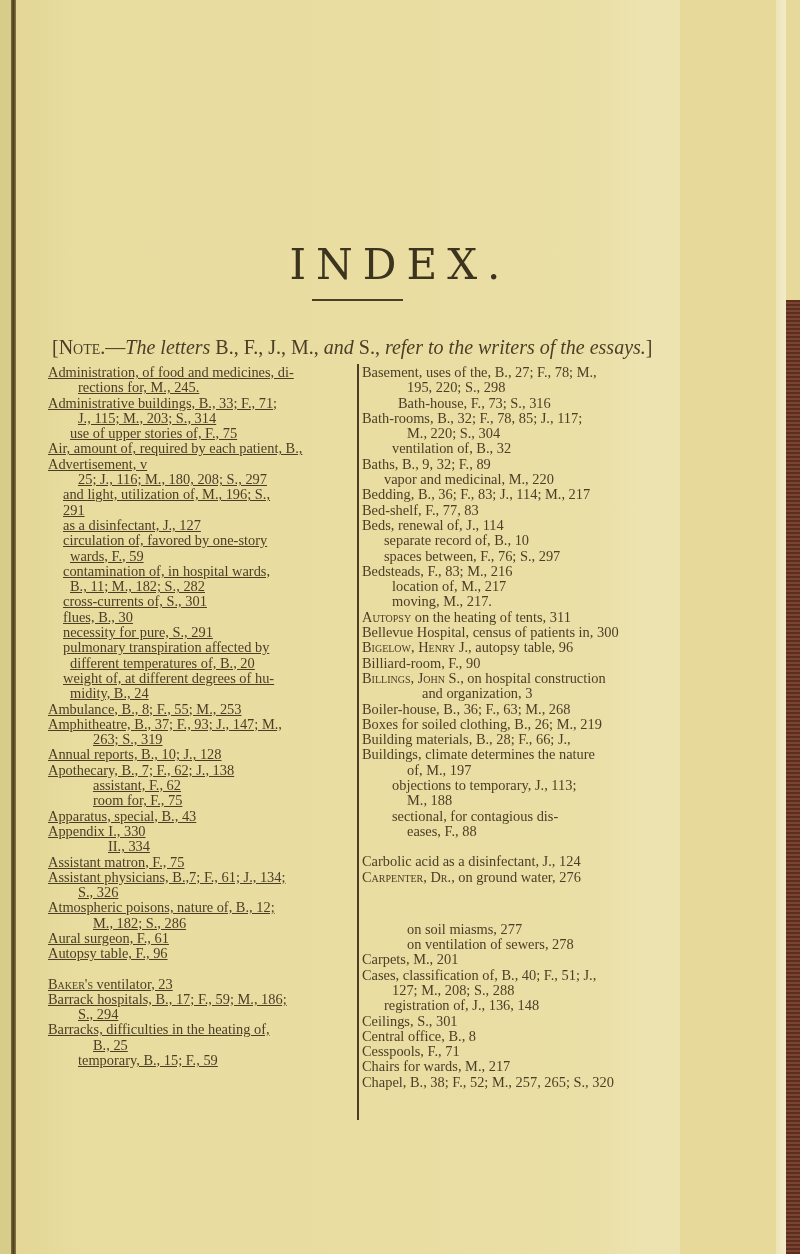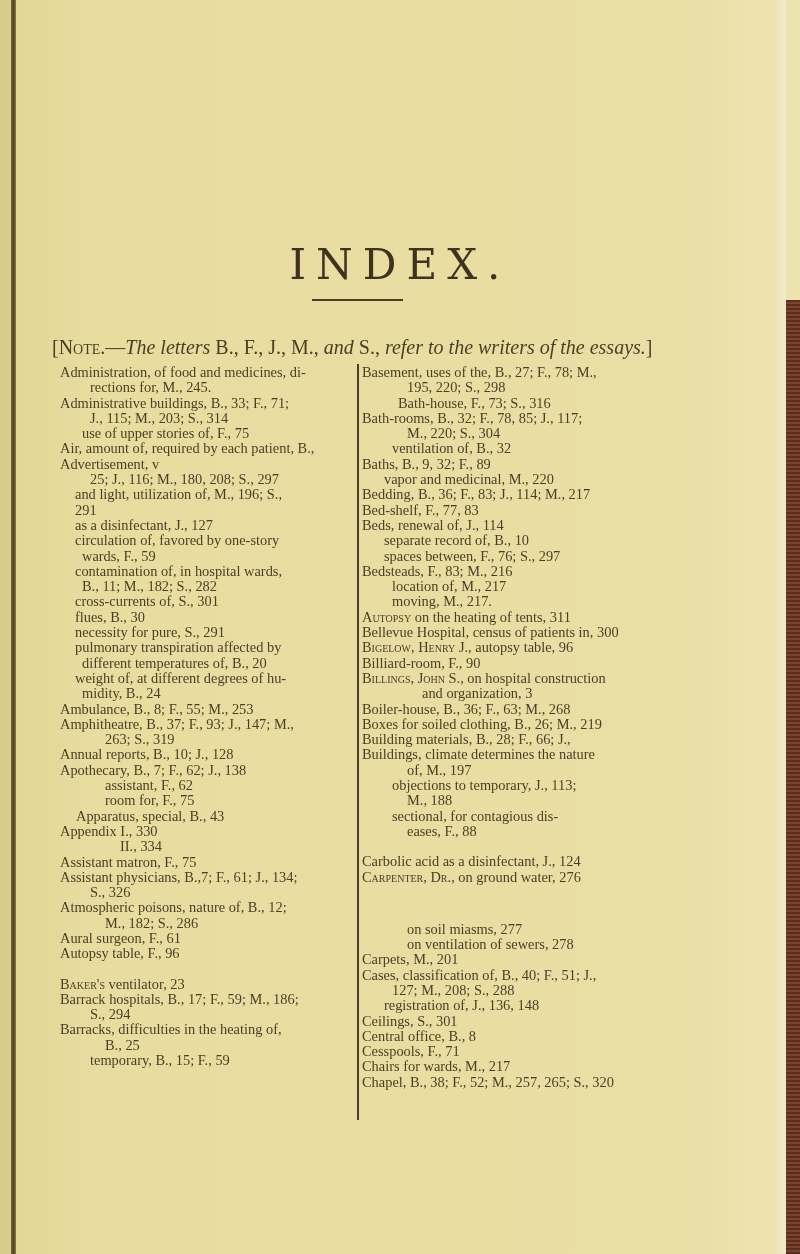--- a/index.html
+++ b/index.html
@@ -3,21 +3,21 @@
 <meta charset="utf-8">
 <style>
   html, body { margin: 0; padding: 0; }
   body {
     width: 800px; height: 1254px; overflow: hidden; position: relative;
     background: #e6d99a;
     font-family: "DejaVu Serif", "Liberation Serif", serif;
     color: #4a3f26;
   }
   .page {
-    position: absolute; left: 0; top: 0; width: 800px; height: 1254px;
+    position: absolute; left: 0; top: 0; width: 680px; height: 1254px;
     background: linear-gradient(90deg, #e2d594 0%, #e8dc9f 12%, #e9dda2 60%, #eadfa6 88%, #ede3b0 94%);
   }
   .left-edge {
     position: absolute; left: 11px; top: 0; width: 5px; height: 1254px;
     background: linear-gradient(90deg, #7b6a3a, #4e4222 50%, #8a7a48);
   }
   .left-shade {
     position: absolute; left: 0; top: 0; width: 11px; height: 1254px;
     background: #d8cc8a;
   }
@@ -41,21 +41,21 @@
   .note {
     position: absolute; left: 52px; top: 336px; width: 700px; font-size: 20px;
     white-space: nowrap; font-family: "Liberation Serif", serif; color: #4a3f26;
   }
   .note .sc { font-variant: small-caps; }
   .note i { font-style: italic; }
   .col {
     position: absolute; top: 365px; font-family: "Liberation Serif", serif;
     font-size: 14.4px; line-height: 15.3px; color: #4a3f26;
   }
-  .col-left { left: 60px; width: 300px; }
+  .col-left { left: 48px; width: 300px; text-decoration: underline; }
   .col-right { left: 362px; width: 300px; }
   .divider {
     position: absolute; left: 357px; top: 364px; width: 1.5px; height: 756px; background: #4a3f26;
   }
   .entry { margin: 0; text-align: justify; }
   .gap { height: 15px; }
   .sc { font-variant: small-caps; }
 </style>
 </head>
 <body>
@@ -94,21 +94,21 @@
       <div class="entry" style="padding-left: 22px;">different temperatures of, B., 20</div>
       <div class="entry" style="padding-left: 15px;">weight of, at different degrees of hu-</div>
       <div class="entry" style="padding-left: 22px;">midity, B., 24</div>
       <div class="entry" style="padding-left: 0px;">Ambulance, B., 8; F., 55; M., 253</div>
       <div class="entry" style="padding-left: 0px;">Amphitheatre, B., 37; F., 93; J., 147; M.,</div>
       <div class="entry" style="padding-left: 45px;">263; S., 319</div>
       <div class="entry" style="padding-left: 0px;">Annual reports, B., 10; J., 128</div>
       <div class="entry" style="padding-left: 0px;">Apothecary, B., 7; F., 62; J., 138</div>
       <div class="entry" style="padding-left: 45px;">assistant, F., 62</div>
       <div class="entry" style="padding-left: 45px;">room for, F., 75</div>
-      <div class="entry" style="padding-left: 0px; margin-left: 16px;">Apparatus, special, B., 43</div>
+      <div class="entry" style="padding-left: 0px;">Apparatus, special, B., 43</div>
       <div class="entry" style="padding-left: 0px;">Appendix I., 330</div>
       <div class="entry" style="padding-left: 60px;">II., 334</div>
       <div class="entry" style="padding-left: 0px;">Assistant matron, F., 75</div>
       <div class="entry" style="padding-left: 0px;">Assistant physicians, B.,7; F., 61; J., 134;</div>
       <div class="entry" style="padding-left: 30px;">S., 326</div>
       <div class="entry" style="padding-left: 0px;">Atmospheric poisons, nature of, B., 12;</div>
       <div class="entry" style="padding-left: 45px;">M., 182; S., 286</div>
       <div class="entry" style="padding-left: 0px;">Aural surgeon, F., 61</div>
       <div class="entry" style="padding-left: 0px;">Autopsy table, F., 96</div>
       <div class="gap"></div>

